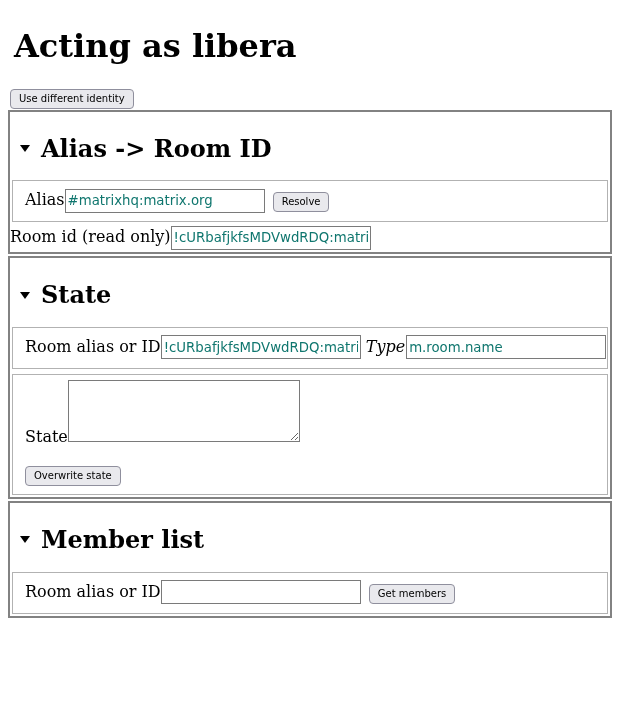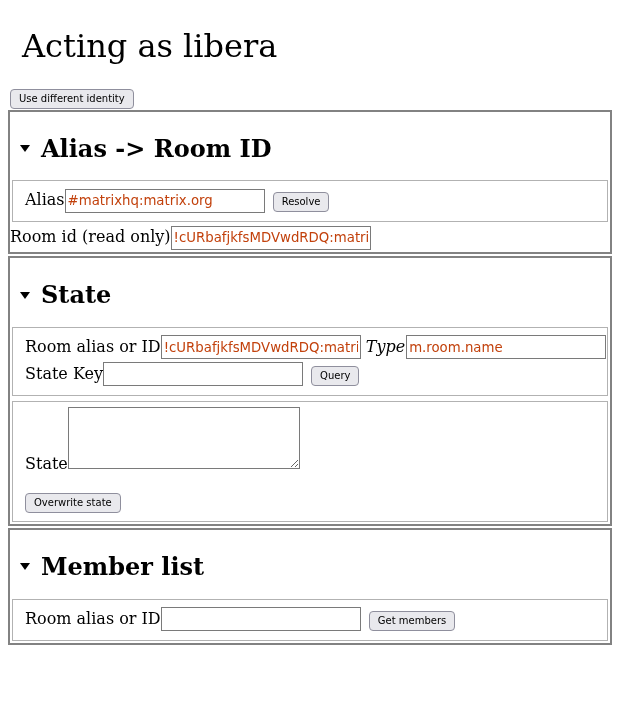--- a/index.html
+++ b/index.html
@@ -7,40 +7,40 @@
   body {
     margin: 8px;
     color: #000;
     font-family: "DejaVu Serif", serif;
     font-size: 16px;
     width: 604px;
   }
   h1 {
     font-family: "DejaVu Serif", serif;
     font-size: 32px;
-    font-weight: normal;
-    margin: 20px 0 22px 14px;
+    font-weight: bold;
+    margin: 20px 0 22px 6px;
     line-height: 1.15;
   }
   button {
     font-family: "DejaVu Sans", sans-serif;
     font-size: 10px;
     color: #000;
     background: #e9e9ed;
     border: 1px solid #8f8f9d;
     border-radius: 4px;
     padding: 3px 8px;
     line-height: 1.2;
     cursor: pointer;
   }
   .top-button { margin-left: 2px; margin-bottom: 1px; }
   input[type="text"] {
     font-family: "DejaVu Sans", sans-serif;
     font-size: 13.3px;
-    color: #c2410c;
+    color: #0f766e;
     width: 194px;
     height: 20px;
     padding: 1px 2px;
     border: 1px solid #7a7a7a;
     background: #fff;
   }
   textarea {
     font-family: "DejaVu Sans", sans-serif;
     font-size: 13.3px;
     width: 226px;
@@ -130,24 +130,20 @@
     <div class="summary-row">
       <span class="caret"></span>
       <h2>State</h2>
     </div>
   </summary>
 
   <fieldset class="fs-gap">
     <div class="frow">
       <span>Room alias or ID</span><input type="text" value="!cURbafjkfsMDVwdRDQ:matrix." style=""><span class="lbl-gap">Type</span><input type="text" value="m.room.name" style="">
     </div>
-    <div class="frow">
-      <span>State Key</span><input type="text" style="">
-      <button type="button">Query</button>
-    </div>
   </fieldset>
 
   <fieldset>
     <div class="state-area-row">
       <span>State</span><textarea style=""></textarea>
     </div>
     <div class="overwrite-row">
       <button type="button">Overwrite state</button>
     </div>
   </fieldset>

